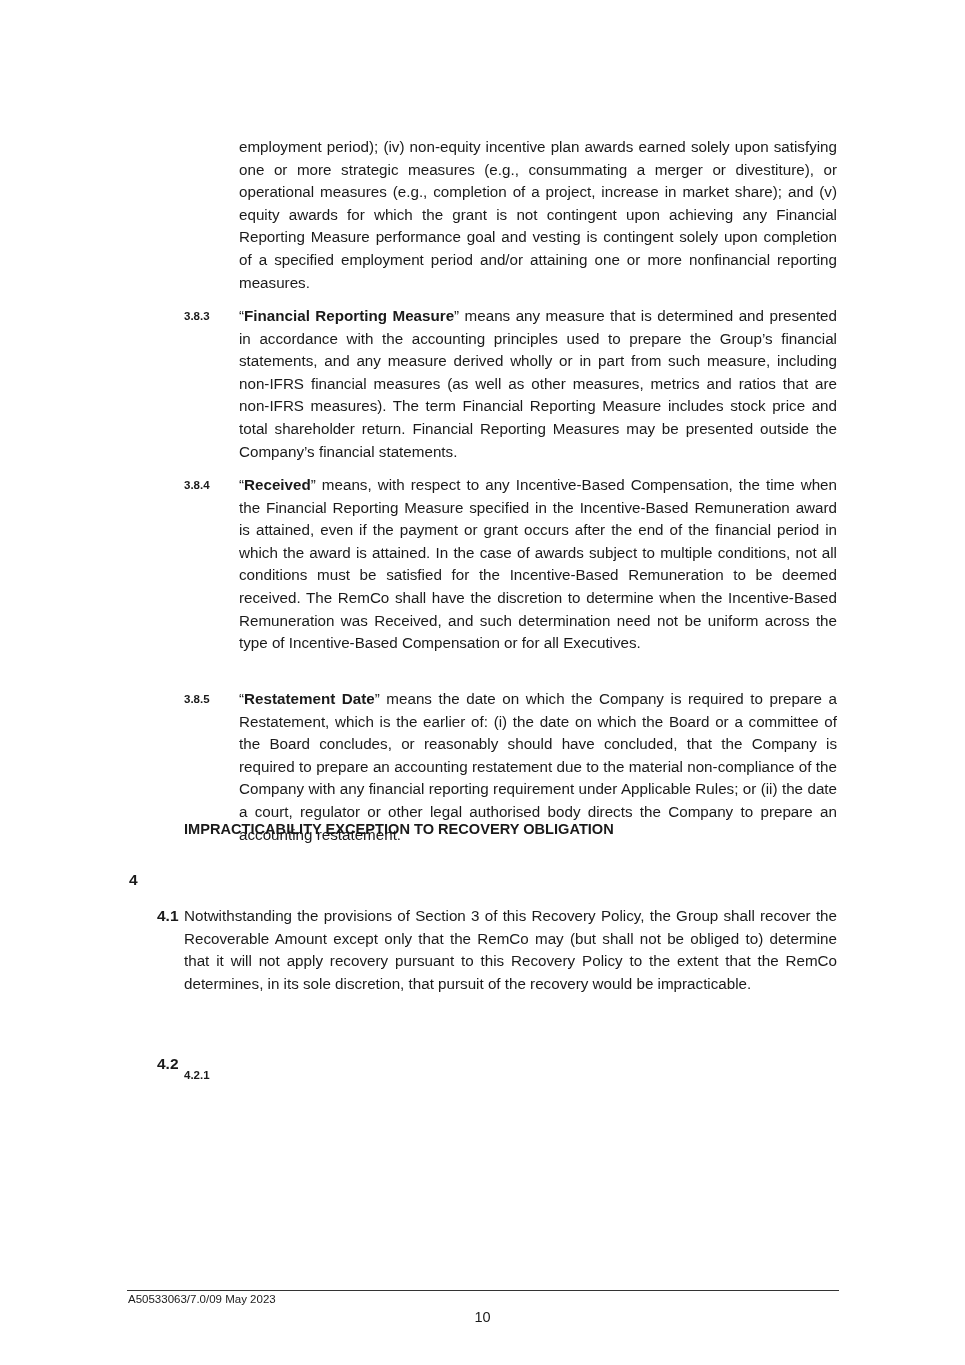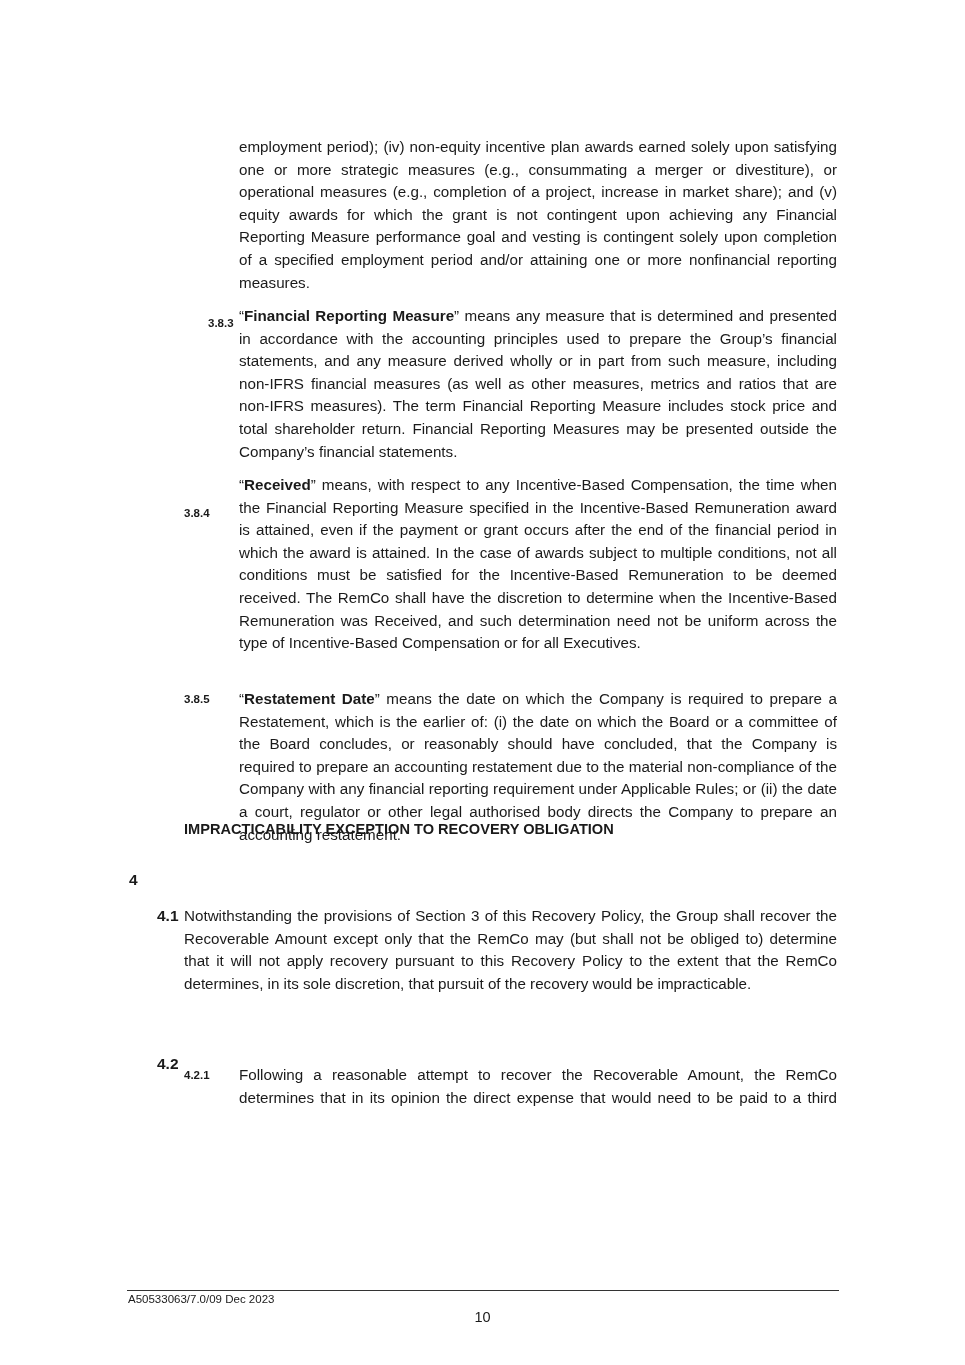--- a/index.html
+++ b/index.html
@@ -18,37 +18,36 @@
   .footer-ref { position:absolute; left:128px; top:1293px; font-size:11.5px; }
   .page-number { position:absolute; left:0; width:965px; top:1309px; text-align:center; font-size:14.5px; }
 </style>
 </head>
 <body>
 
 <div class="page">
 
   <div class="para body-text" style="top:136px;">employment period); (iv) non-equity incentive plan awards earned solely upon satisfying one or more strategic measures (e.g., consummating a merger or divestiture), or operational measures (e.g., completion of a project, increase in market share); and (v) equity awards for which the grant is not contingent upon achieving any Financial Reporting Measure performance goal and vesting is contingent solely upon completion of a specified employment period and/or attaining one or more nonfinancial reporting measures.</div>
 
-  <div class="num3" style="top:312px;margin-left:24px;">3.8.3</div>
+  <div class="num3" style="top:305px;">3.8.3</div>
   <div class="para body-text" style="top:305px;"><span>“</span><b>Financial Reporting Measure</b><span>” means any measure that is determined and presented in accordance with the accounting principles used to prepare the Group’s financial statements, and any measure derived wholly or in part from such measure, including non-IFRS financial measures (as well as other measures, metrics and ratios that are non-IFRS measures). The term Financial Reporting Measure includes stock price and total shareholder return. Financial Reporting Measures may be presented outside the Company’s financial statements.</span></div>
 
-  <div class="num3" style="top:474px;margin-top:28px;">3.8.4</div>
+  <div class="num3" style="top:474px;">3.8.4</div>
   <div class="para body-text" style="top:474px;"><span>“</span><b>Received</b><span>” means, with respect to any Incentive-Based Compensation, the time when the Financial Reporting Measure specified in the Incentive-Based Remuneration award is attained, even if the payment or grant occurs after the end of the financial period in which the award is attained. In the case of awards subject to multiple conditions, not all conditions must be satisfied for the Incentive-Based Remuneration to be deemed received. The RemCo shall have the discretion to determine when the Incentive-Based Remuneration was Received, and such determination need not be uniform across the type of Incentive-Based Compensation or for all Executives.</span></div>
 
   <div class="num3" style="top:688px;">3.8.5</div>
   <div class="para body-text" style="top:688px;"><span>“</span><b>Restatement Date</b><span>” means the date on which the Company is required to prepare a Restatement, which is the earlier of: (i) the date on which the Board or a committee of the Board concludes, or reasonably should have concluded, that the Company is required to prepare an accounting restatement due to the material non-compliance of the Company with any financial reporting requirement under Applicable Rules; or (ii) the date a court, regulator or other legal authorised body directs the Company to prepare an accounting restatement.</span></div>
 
   <div class="num1" style="top:869px;">4</div>
   <div class="heading" style="top:818px;">IMPRACTICABILITY EXCEPTION TO RECOVERY OBLIGATION</div>
 
   <div class="num2" style="top:905px;">4.1</div>
   <div class="para l2text" style="top:905px;">Notwithstanding the provisions of Section 3 of this Recovery Policy, the Group shall recover the Recoverable Amount except only that the RemCo may (but shall not be obliged to) determine that it will not apply recovery pursuant to this Recovery Policy to the extent that the RemCo determines, in its sole discretion, that pursuit of the recovery would be impracticable.</div>
 
   <div class="num2" style="top:1053px;">4.2</div>
 
   <div class="num3" style="top:1064px;">4.2.1</div>
-  <div class="para body-text" style="top:1064px; text-align-last:justify;">Following a reasonable attempt to recover the Recoverable Amount, the RemCo determines that in its opinion the direct expense that would need to be paid to a third</div>
 
   <div class="footer-rule"></div>
-  <div class="footer-ref">A50533063/7.0/09 Dec 2023</div>
+  <div class="footer-ref">A50533063/7.0/09 May 2023</div>
   <div class="page-number">10</div>
 
 </div>
 
 </body></html>

